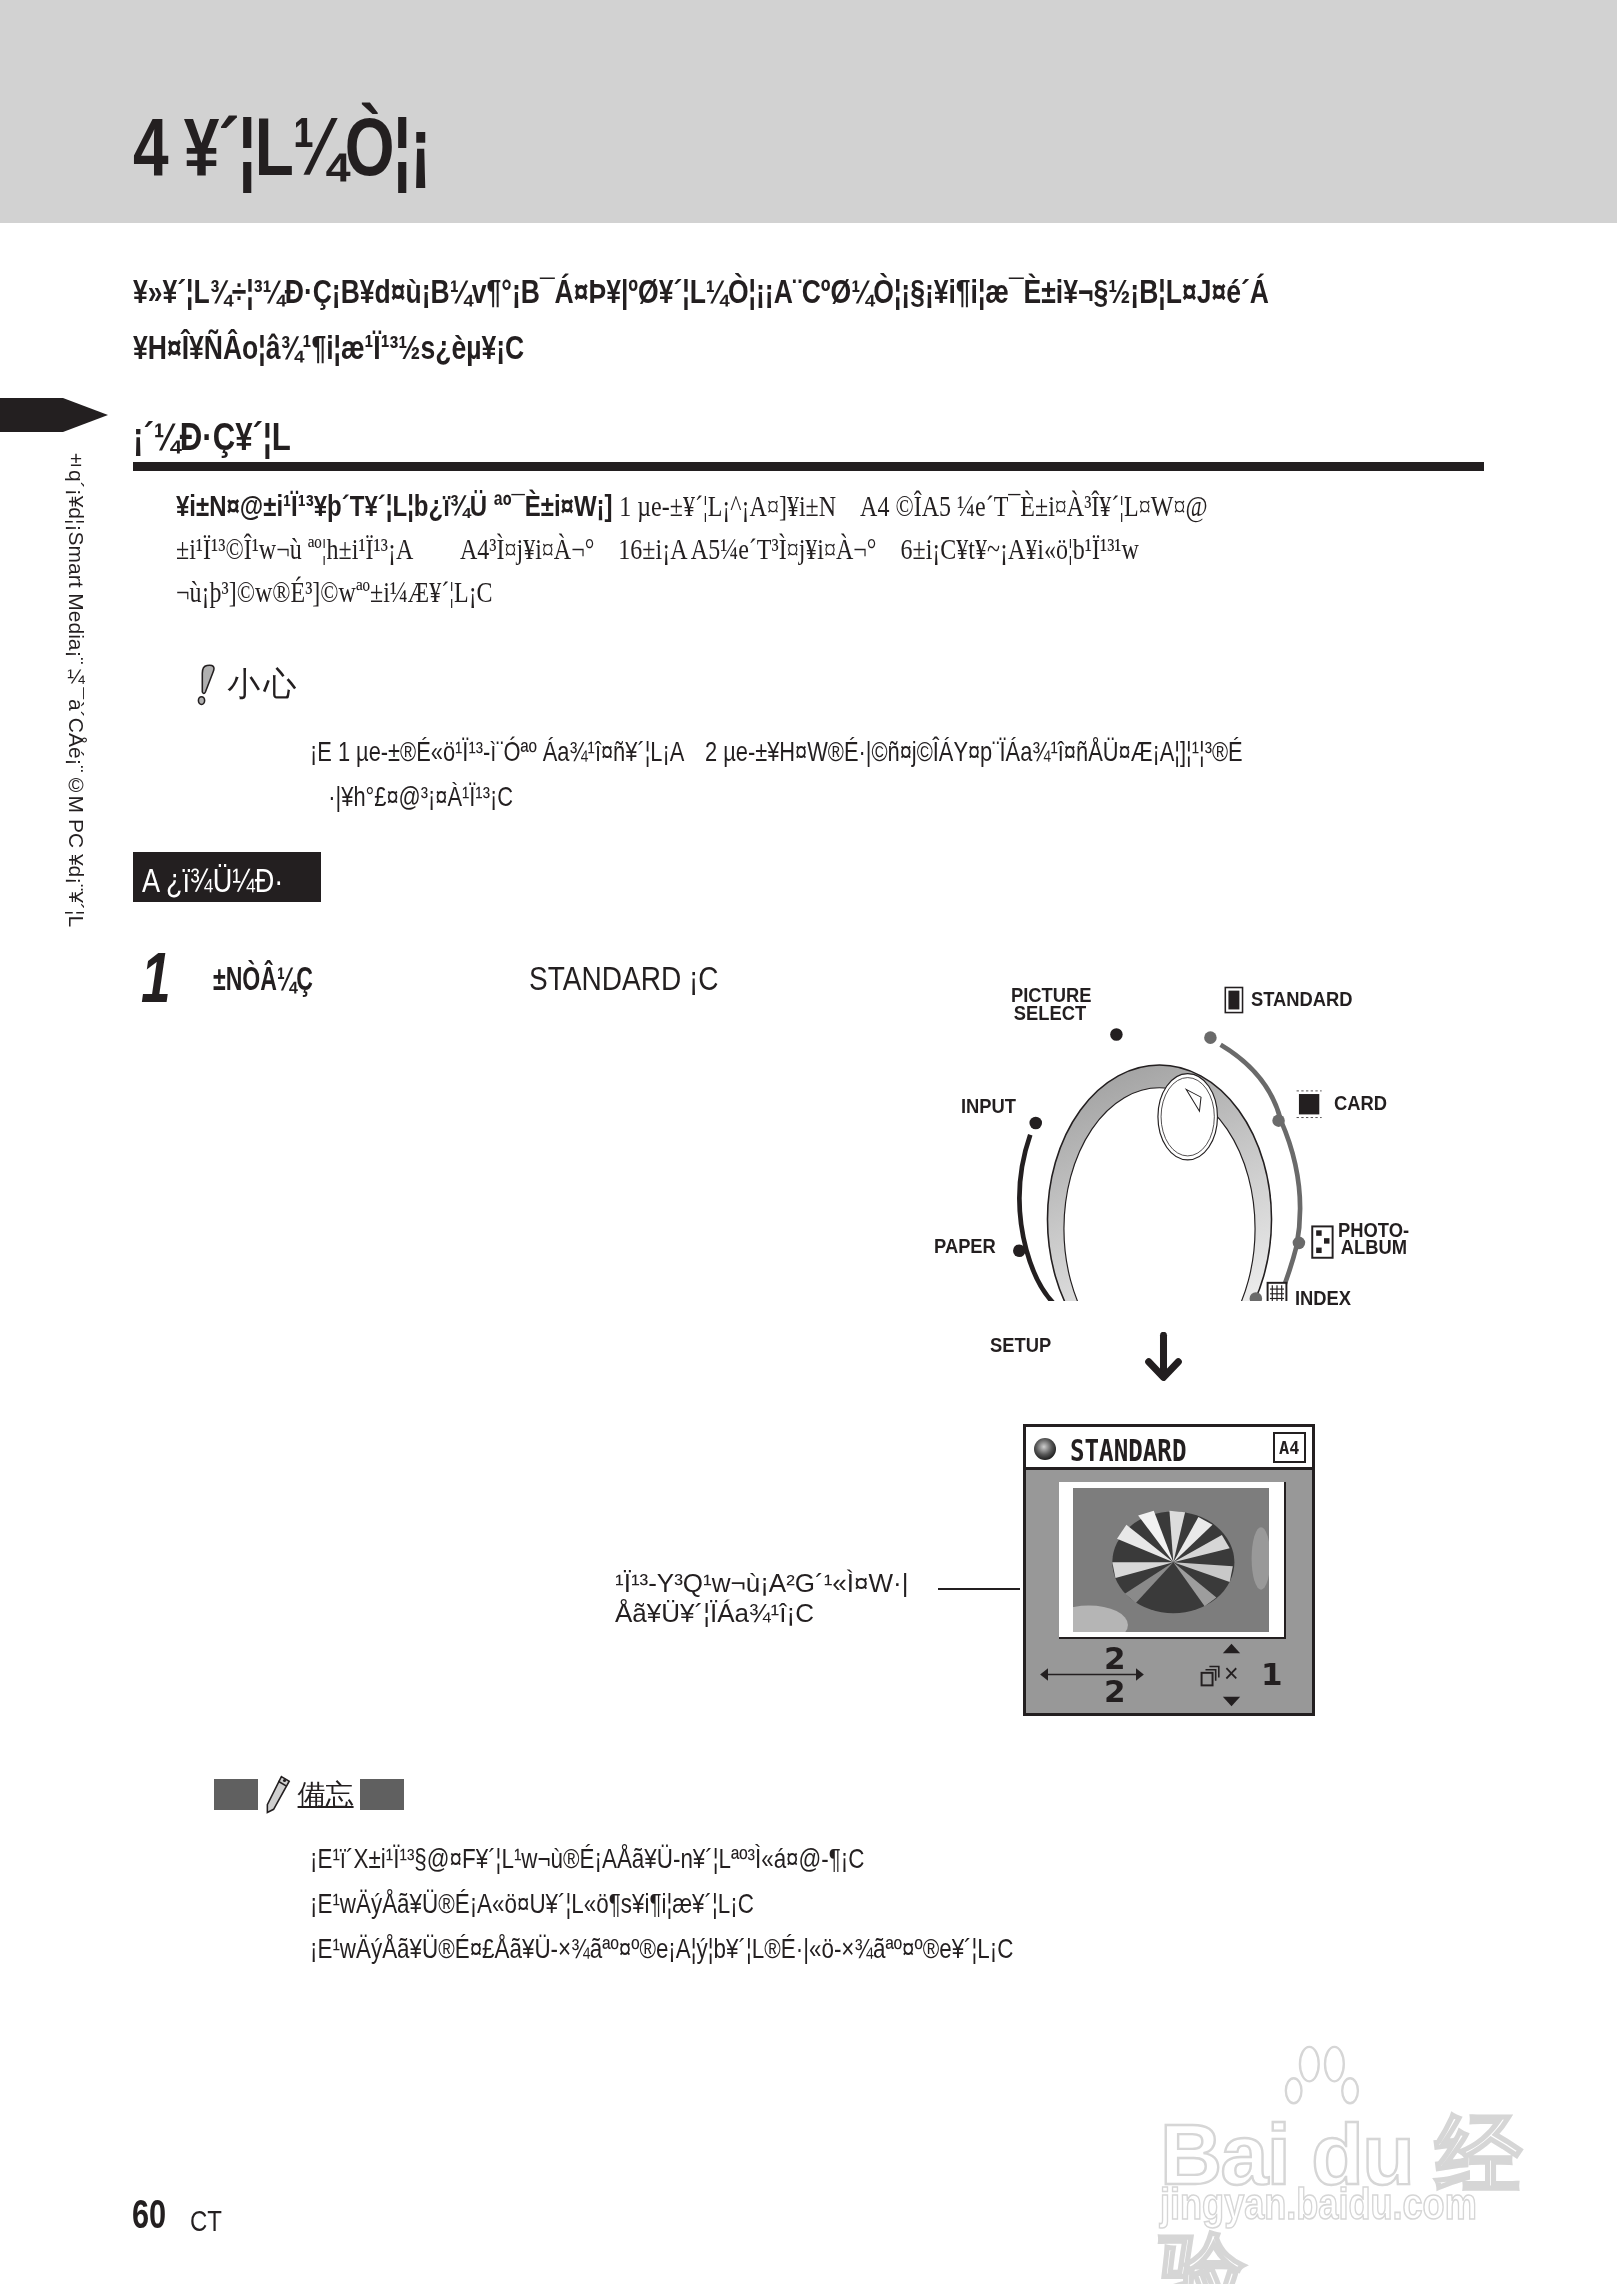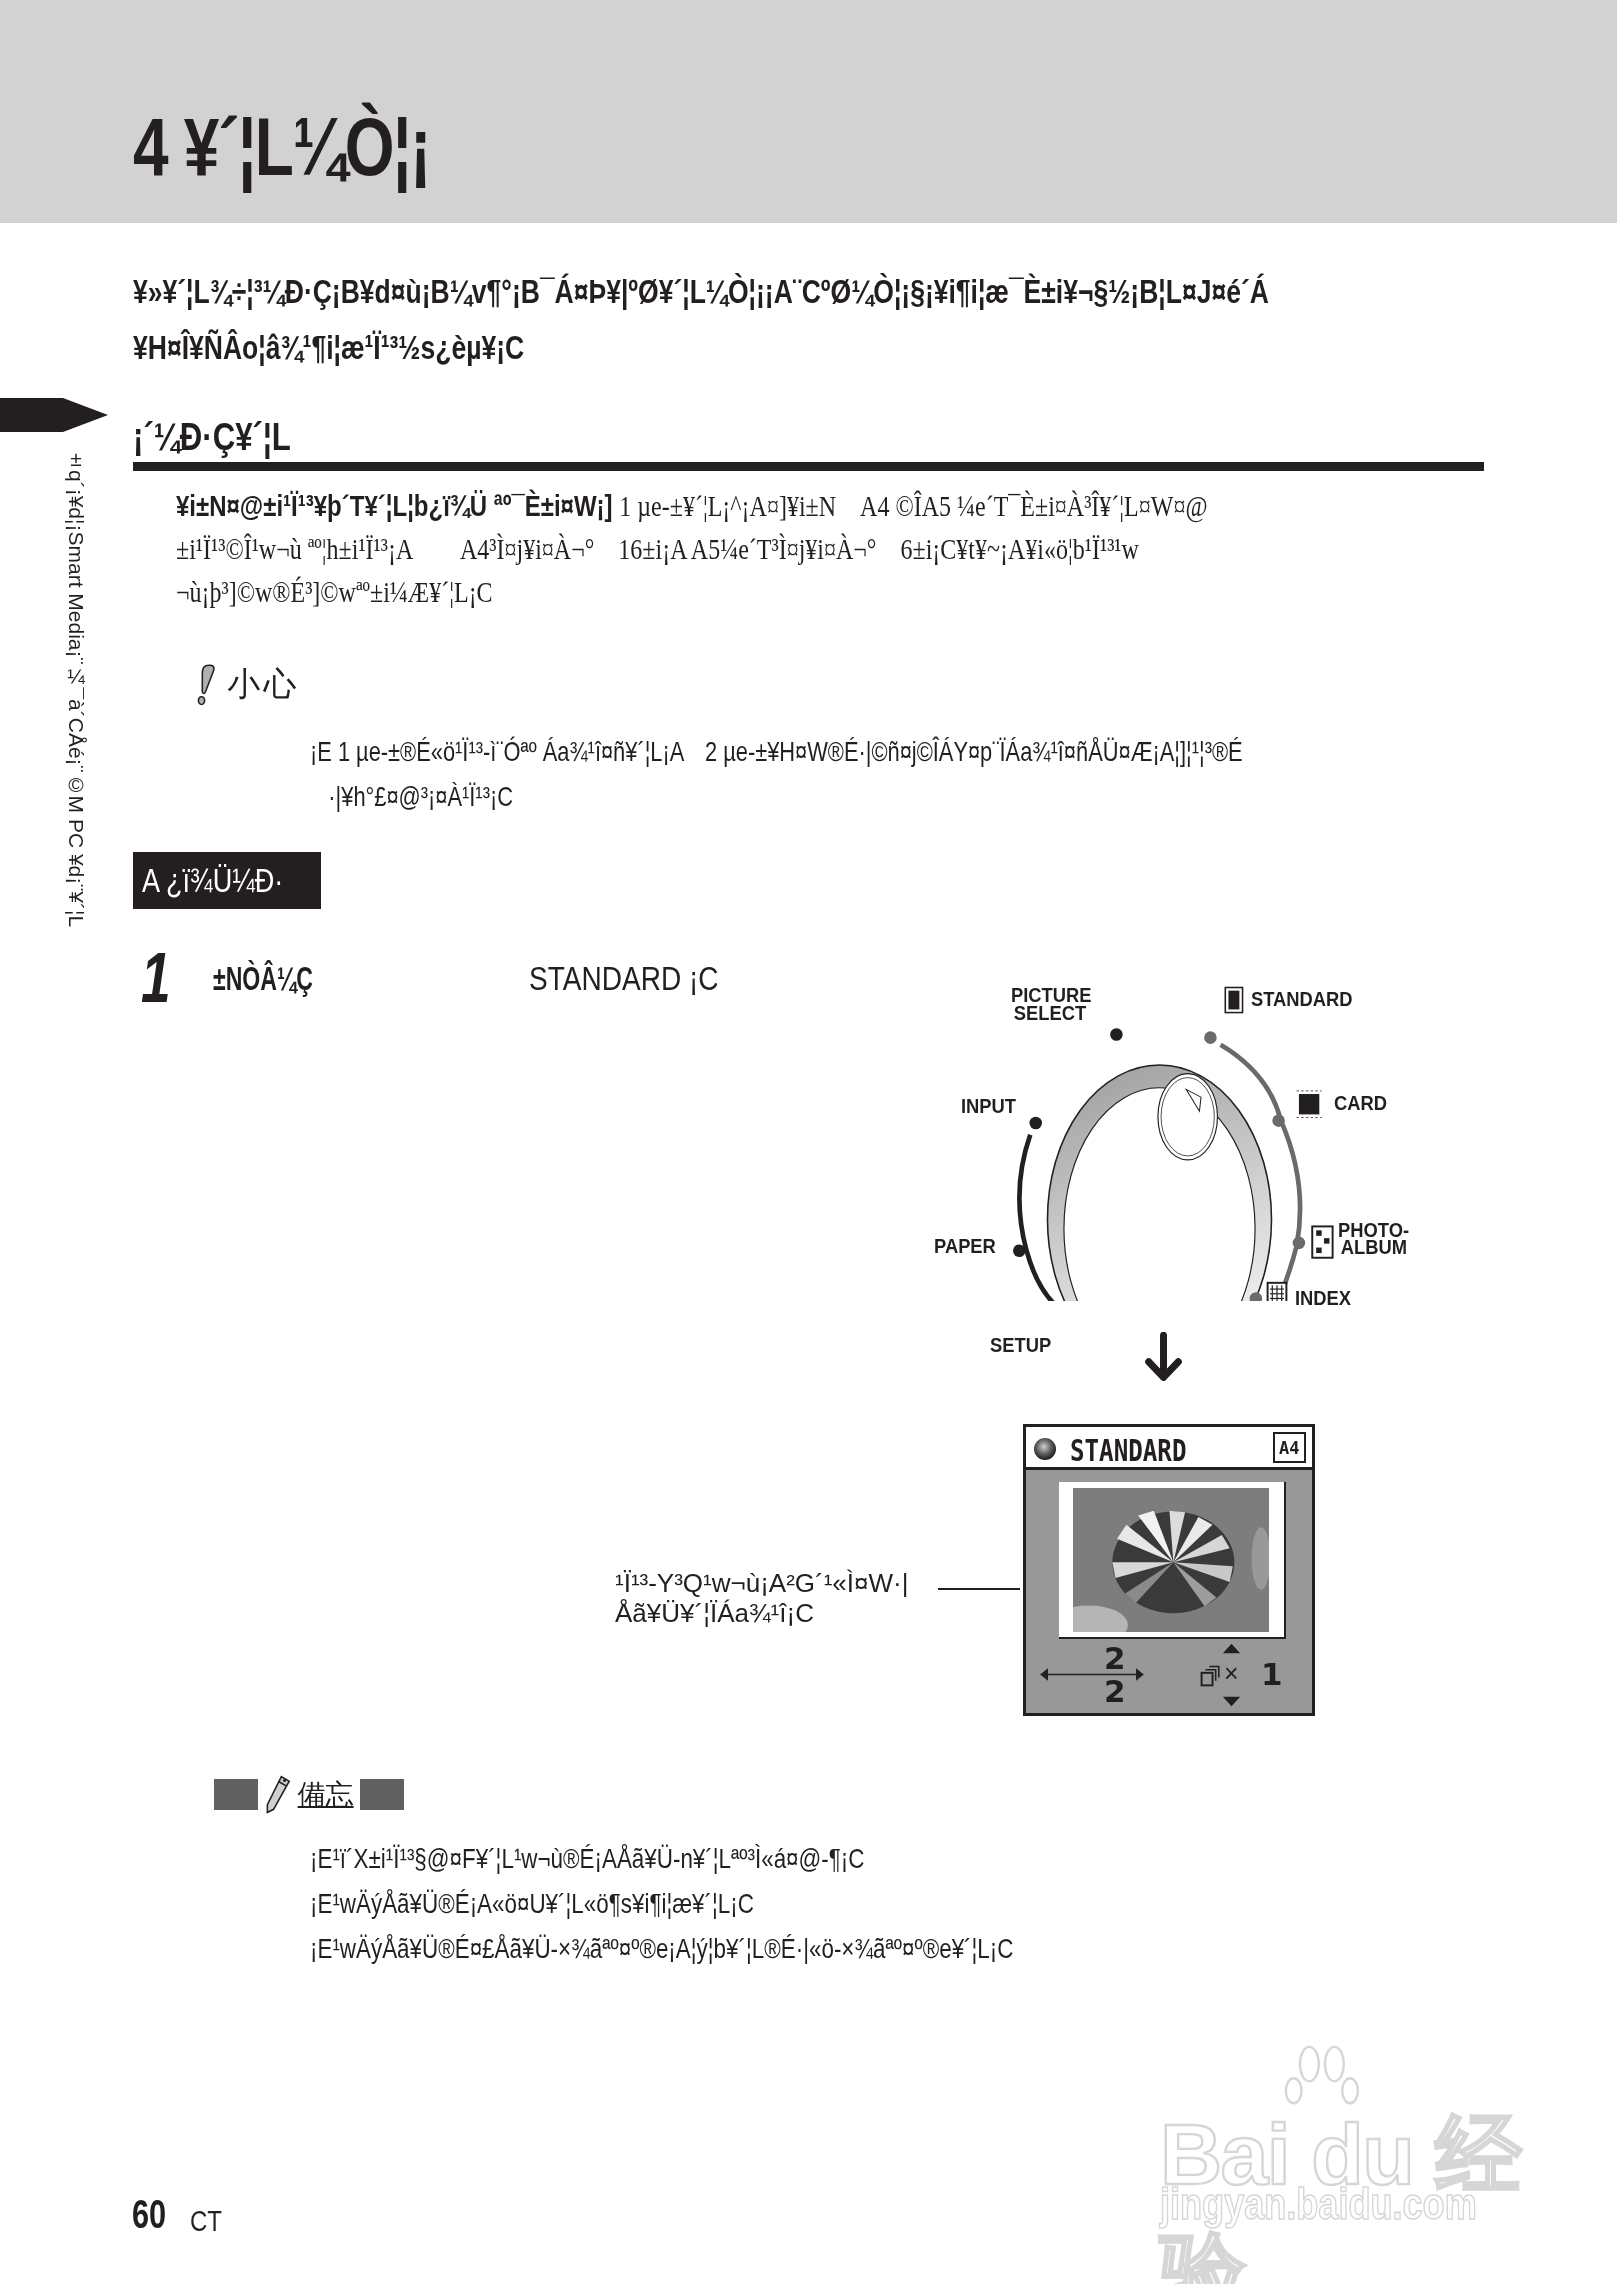--- a/index.html
+++ b/index.html
@@ -36,21 +36,21 @@
   .body-para .lead { font-family: "Liberation Sans", sans-serif; font-weight: bold; }
   .body-para .rest { font-family: "Liberation Serif", serif; }
   .caution-head { left: 196px; top: 662px; display: flex; align-items: center; gap: 7.8px; }
   .caution-icon { width: 23.5px; height: 42px; }
   .caution-title { font-size: 33px; font-family: "DejaVu Sans", sans-serif; letter-spacing: 3.1px; }
   .caution-text {
     left: 310px; top: 729px; font-size: 28px; line-height: 45px;
     transform: scaleX(0.78); transform-origin: left top; white-space: nowrap;
   }
   .label-box {
-    left: 133px; top: 852px; width: 188px; height: 57px; background: #231f20; color: #fff;
+    left: 133px; top: 852px; width: 188px; height: 50px; background: #231f20; color: #fff;
     font-size: 33px; line-height: 57px; padding-left: 9.4px; box-sizing: border-box; white-space: nowrap;
   }
   .label-box span { display: inline-block; transform: scaleX(0.82); transform-origin: left center; }
   .step-num { left: 141px; top: 937px; font-size: 71px; font-weight: bold; font-style: italic;
     transform: scaleX(0.75); transform-origin: left top; }
   .step-text { left: 213px; top: 960px; font-size: 33px; font-weight: bold;
     transform: scaleX(0.7); transform-origin: left top; white-space: nowrap; }
   .step-value { left: 529px; top: 960px; font-size: 33px;
     transform: scaleX(0.85); transform-origin: left top; white-space: nowrap; }
   .dial { left: 901px; top: 956px; width: 564px; height: 345px; }

